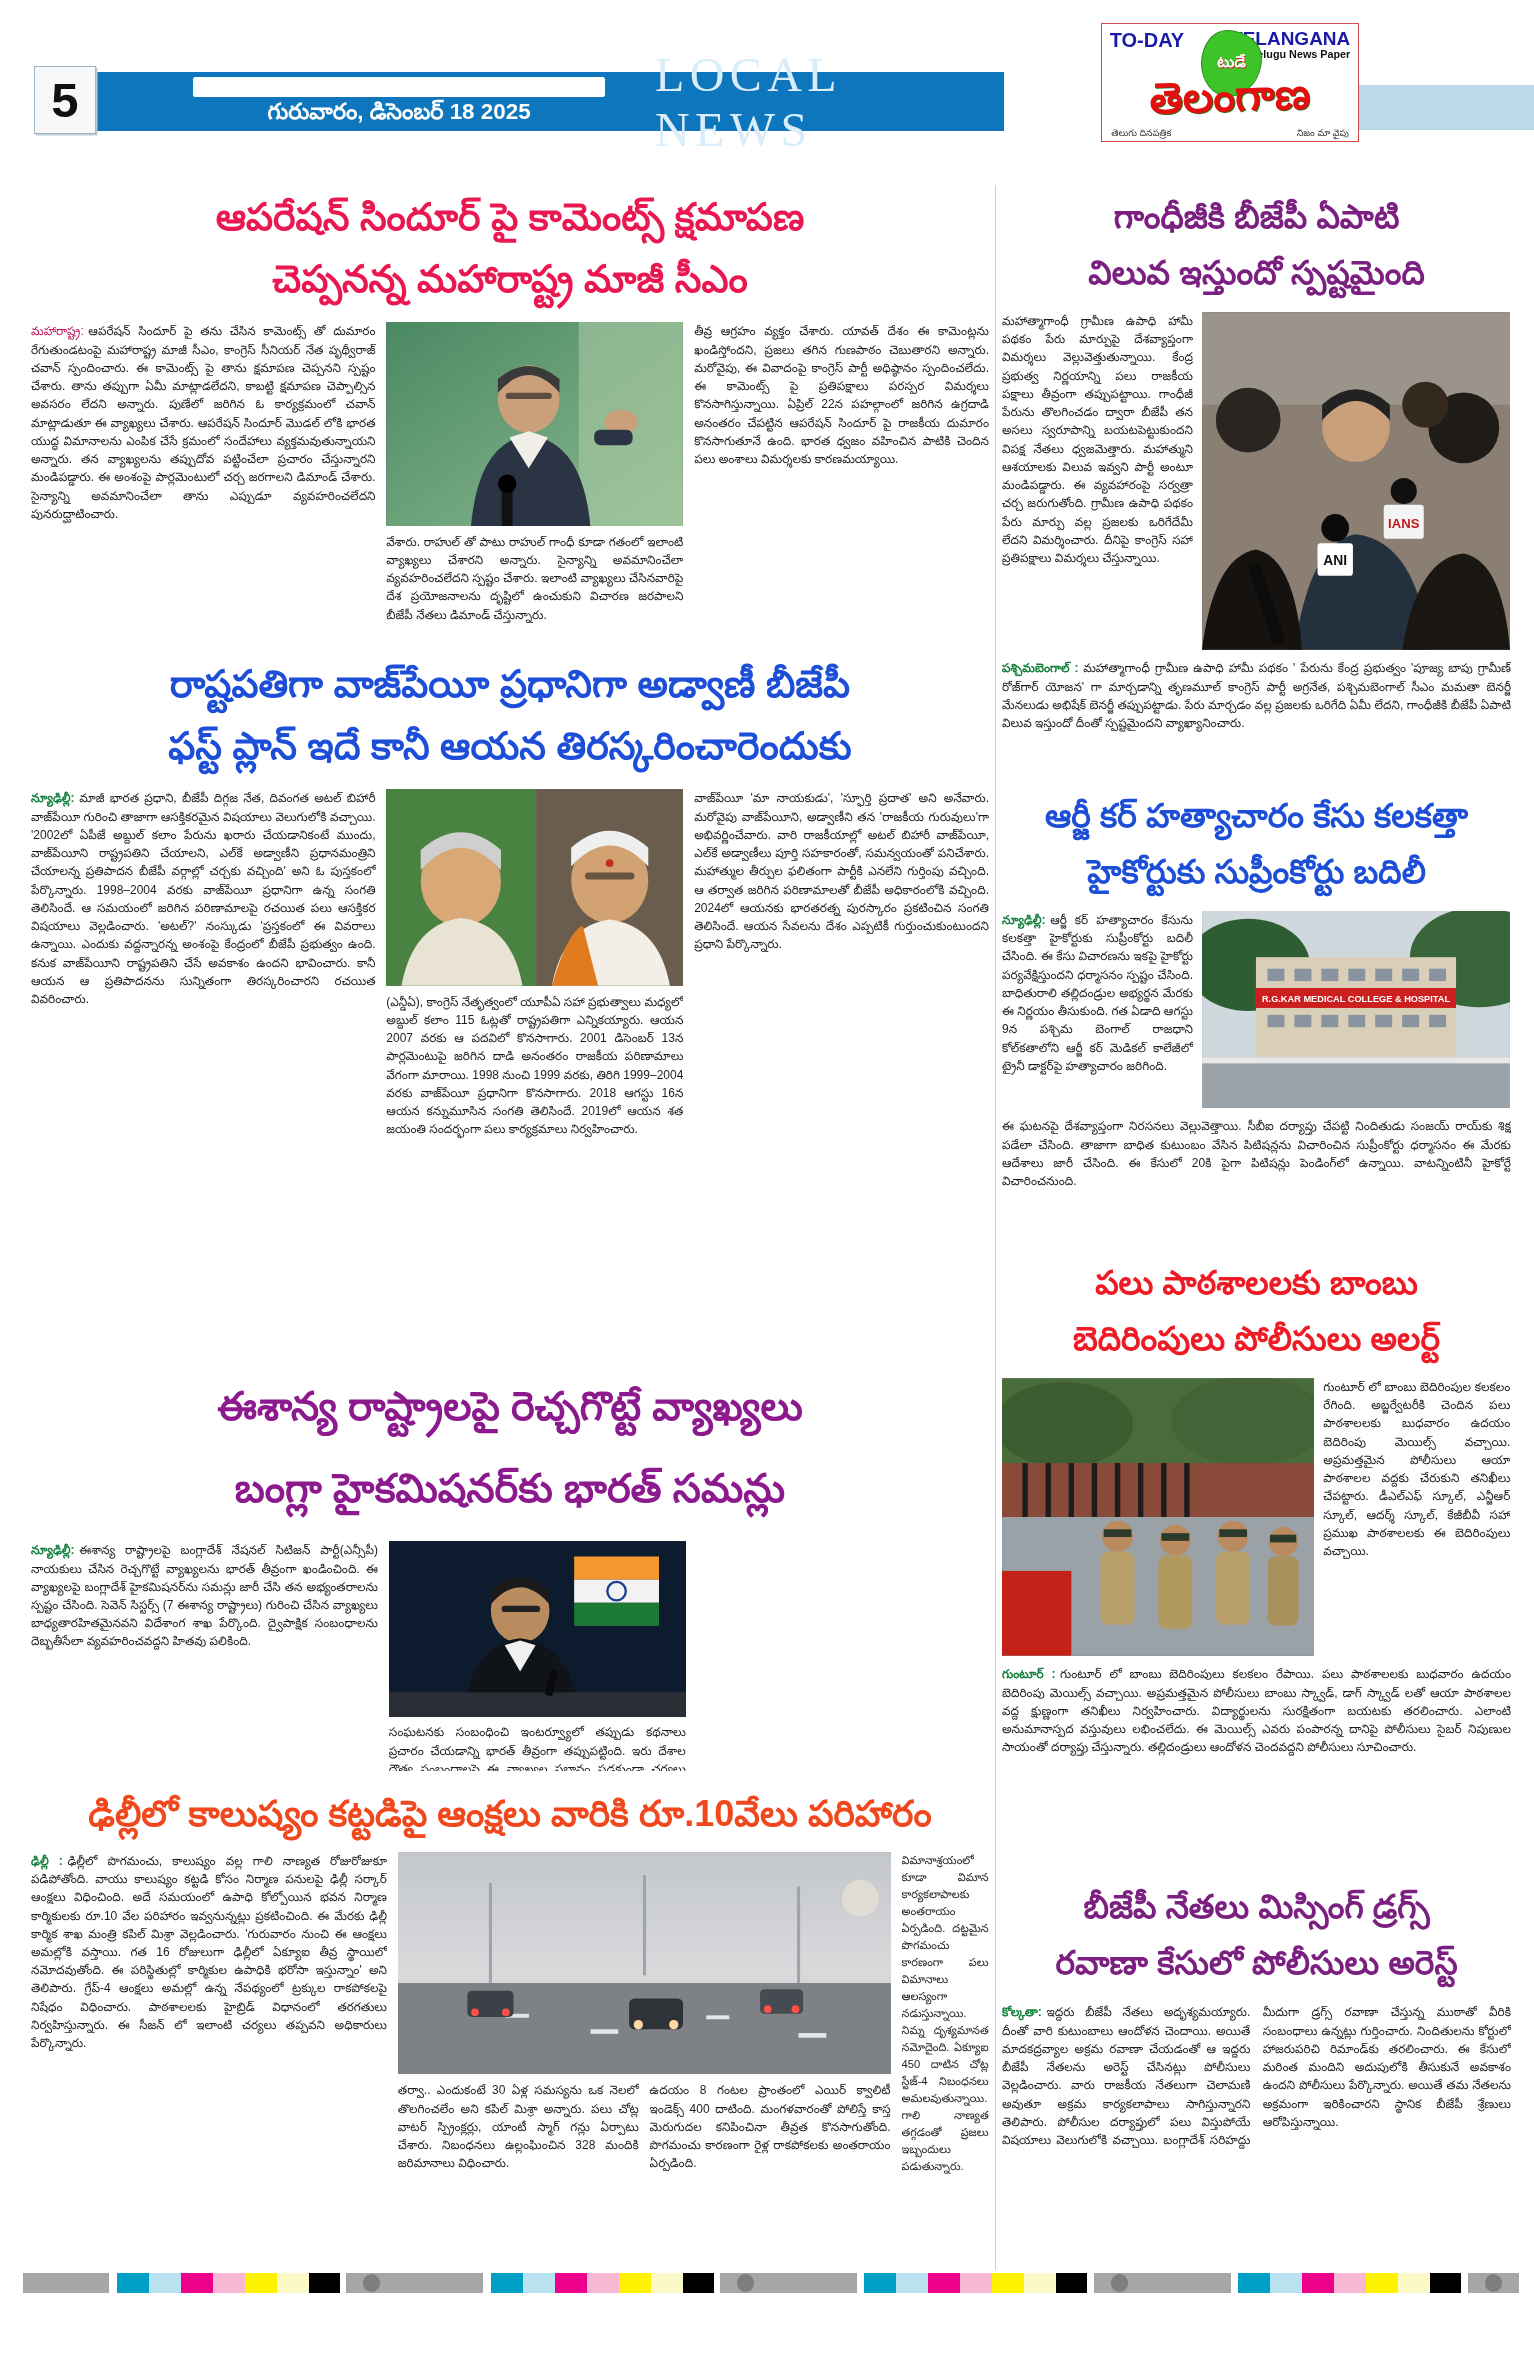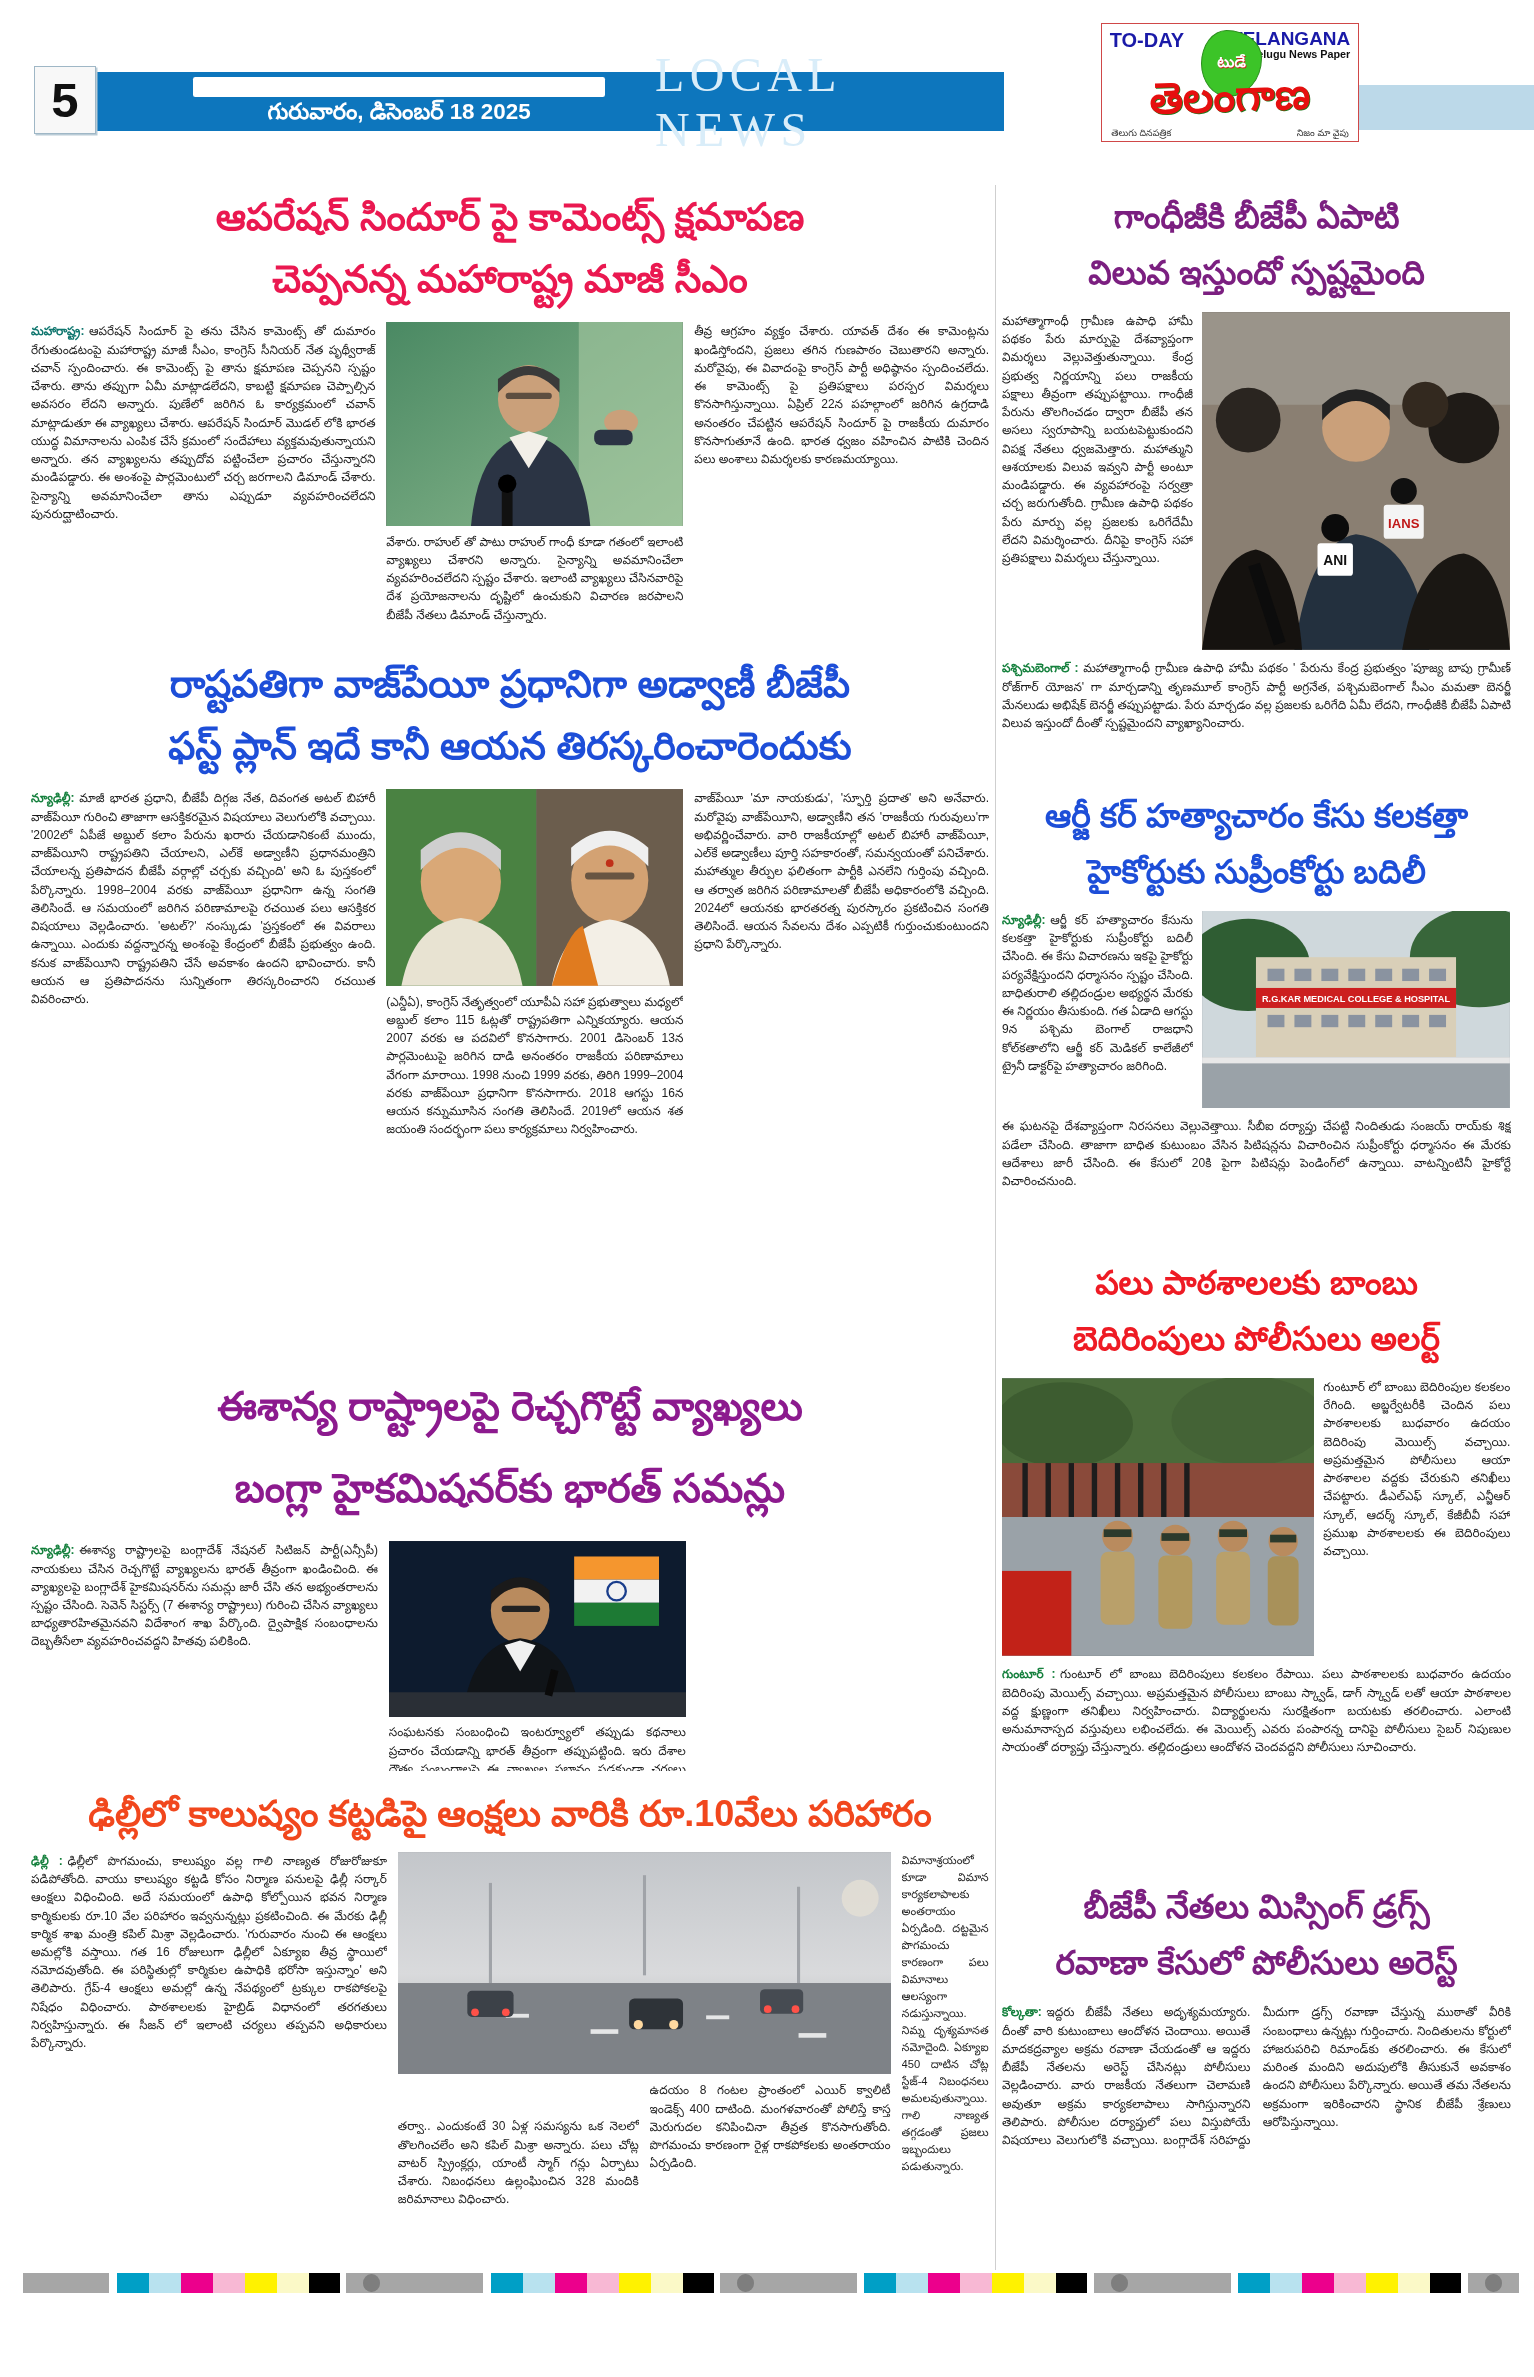--- a/index.html
+++ b/index.html
@@ -30,21 +30,21 @@
   .logo-sub{position:absolute;left:0;bottom:1.5px;width:100%;display:flex;justify-content:space-between;
             padding:0 9.3px;box-sizing:border-box;font-size:9.3px;color:#333;z-index:3;}
   
   .vrule{position:absolute;left:995px;top:185px;width:0.8px;height:2085px;background:#cfcfcf;}
   .art{position:absolute;}
   .hl{width:100%;text-align:center;font-weight:bold;}
   .hl-left{font-size:38px;line-height:1.62;}
   .hl-right{font-size:33px;line-height:1.7;}
   .bt{font-size:12px;line-height:1.52;text-align:justify;color:#1d1d1d;margin:0;}
   .dl{font-weight:bold;color:#15803d;margin-right:4.6px;}
-  .dl-m{font-weight:bold;color:#0f766e;margin-right:4.6px;}
+  .dl-m{font-weight:normal;color:#be185d;margin-right:4.6px;}
   .body3{display:flex;gap:10.8px;margin-top:12.3px;overflow:hidden;}
   .clip{overflow:hidden;}
   .c-red{color:#ea1850;}.c-blue{color:#1d4ed8;}.c-purple{color:#7b1f80;}.c-purple2{color:#8c1a8e;}
   .c-brightred{color:#ee1b24;}.c-orange{color:#f1471d;}
   .ph{position:relative;overflow:hidden;background:#777;}
   
   .calbar{position:absolute;left:23px;top:2273px;width:1488px;height:20px;display:flex;justify-content:space-between;}
   .cal-group{display:flex;height:100%;}
   .cal{height:100%;}
   .cal.glong{width:86px;background:#a6a6a6;margin-right:7.7px;}
@@ -340,21 +340,21 @@
                 <circle cx="312" cy="224" r="6" fill="#ffd9a0"></circle>
                 <circle cx="358" cy="224" r="6" fill="#ffd9a0"></circle>
               <rect x="470" y="178" width="56" height="32" rx="6" fill="#464b52"></rect>
                 <circle cx="480" cy="204" r="5" fill="#ff5148"></circle>
                 <circle cx="516" cy="204" r="5" fill="#ff5148"></circle>
             </g>
             <circle cx="600" cy="60" r="24" fill="#e8e3d5" opacity="0.7"></circle>
           </svg>
         </div>
         <div style="display:flex;gap:10.8px;margin-top:7.7px;overflow:hidden;height:185px;">
-          <p class="bt clip" style="width:241px;margin-top:36px;"><span>తర్వా.. ఎందుకంటే 30 ఏళ్ల సమస్యను ఒక నెలలో తొలగించలేం అని కపిల్ మిశ్రా అన్నారు. పలు చోట్ల వాటర్ స్ప్రింక్లర్లు, యాంటీ స్మాగ్ గన్లు ఏర్పాటు చేశారు. నిబంధనలు ఉల్లంఘించిన 328 మందికి జరిమానాలు విధించారు.</span></p>
+          <p class="bt clip" style="width:241px;"><span>తర్వా.. ఎందుకంటే 30 ఏళ్ల సమస్యను ఒక నెలలో తొలగించలేం అని కపిల్ మిశ్రా అన్నారు. పలు చోట్ల వాటర్ స్ప్రింక్లర్లు, యాంటీ స్మాగ్ గన్లు ఏర్పాటు చేశారు. నిబంధనలు ఉల్లంఘించిన 328 మందికి జరిమానాలు విధించారు.</span></p>
           <p class="bt clip" style="width:241px;"><span>ఉదయం 8 గంటల ప్రాంతంలో ఎయిర్ క్వాలిటీ ఇండెక్స్ 400 దాటింది. మంగళవారంతో పోలిస్తే కాస్త మెరుగుదల కనిపించినా తీవ్రత కొనసాగుతోంది. పొగమంచు కారణంగా రైళ్ల రాకపోకలకు అంతరాయం ఏర్పడింది.</span></p>
         </div>
       </div>
       <p class="bt clip" style="width:87px;font-size:11.2px;"><span>విమానాశ్రయంలో కూడా విమాన కార్యకలాపాలకు అంతరాయం ఏర్పడింది. దట్టమైన పొగమంచు కారణంగా పలు విమానాలు ఆలస్యంగా నడుస్తున్నాయి. నిమ్న దృశ్యమానత నమోదైంది. ఏక్యూఐ 450 దాటిన చోట్ల స్టేజ్-4 నిబంధనలు అమలవుతున్నాయి. గాలి నాణ్యత తగ్గడంతో ప్రజలు ఇబ్బందులు పడుతున్నారు.</span></p>
     </div>
   </div>
 
   <div class="art" style="left:1002px;top:1879px;width:509px;">
     <div class="hl hl-right c-purple">
       <div>బీజేపీ నేతలు మిస్సింగ్ డ్రగ్స్</div>

